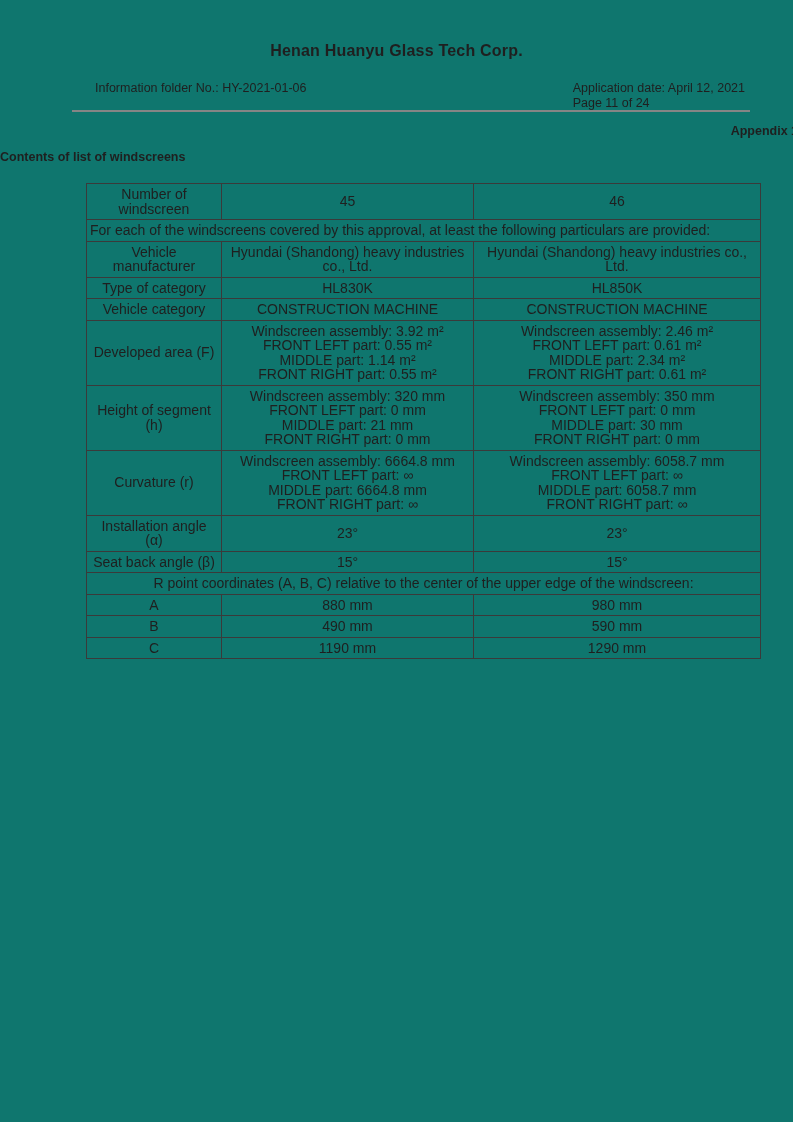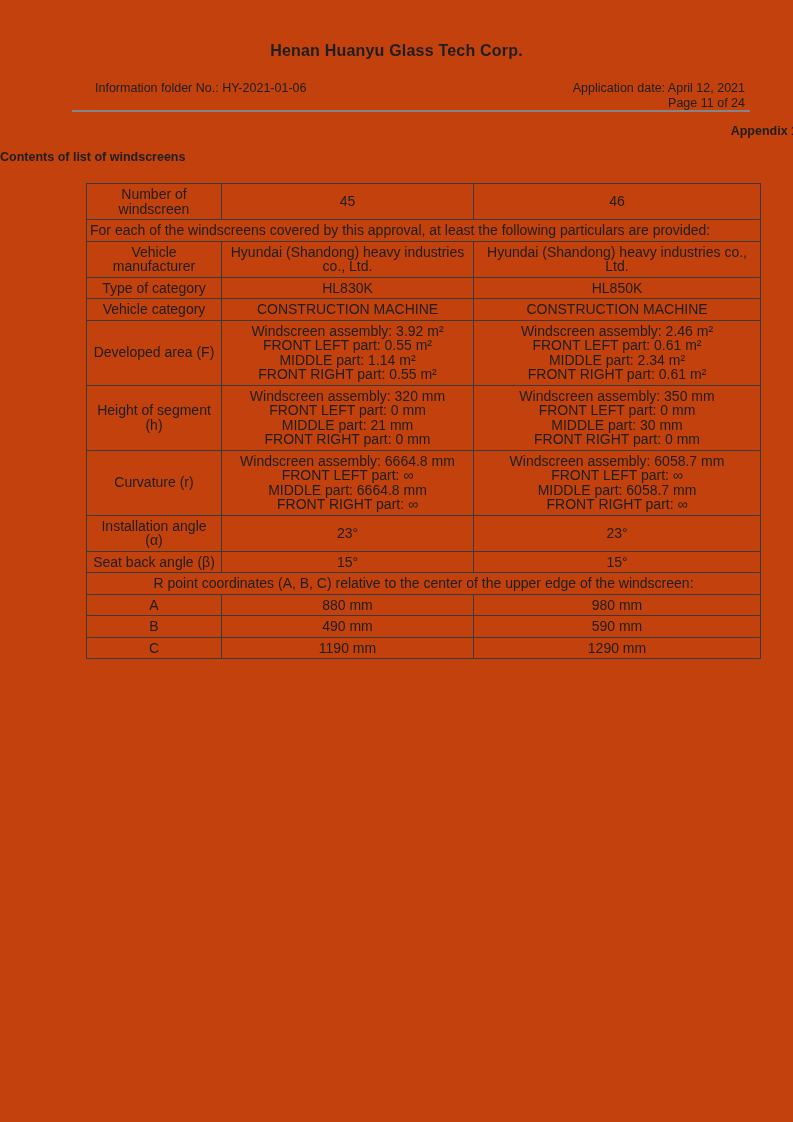--- a/index.html
+++ b/index.html
@@ -1,34 +1,34 @@
 <!DOCTYPE html>
 <html><head>
 <meta charset="utf-8">
 <style>
   html, body { margin:0; padding:0; background:#ffffff; }
   .page {
     position:relative;
     width:793px; height:1122px;
-    background:#c2410c;
+    background:#0f766e;
     font-family:"Liberation Sans","DejaVu Sans",sans-serif;
     color:#1f1f1f;
     overflow:hidden;
   }
   .company {
     position:absolute; top:42px; left:0; width:100%;
     text-align:center; font-size:16px; font-weight:bold;
     letter-spacing:0.2px;
   }
   .meta {
     position:absolute; top:81px; left:95px; right:48px;
     display:flex; justify-content:space-between;
     font-size:12.5px; line-height:15px;
   }
-  .meta-right { text-align:right; }
+  .meta-right { }
   .rule {
     position:absolute; top:110px; left:72px; width:678px; height:2px;
     background:#858585;
   }
   .appendix {
     position:absolute; top:124px; left:12px; width:100%;
     text-align:right; font-size:12.5px; font-weight:bold;
   }
   .subtitle {
     position:absolute; top:150px; left:0; width:100%;

